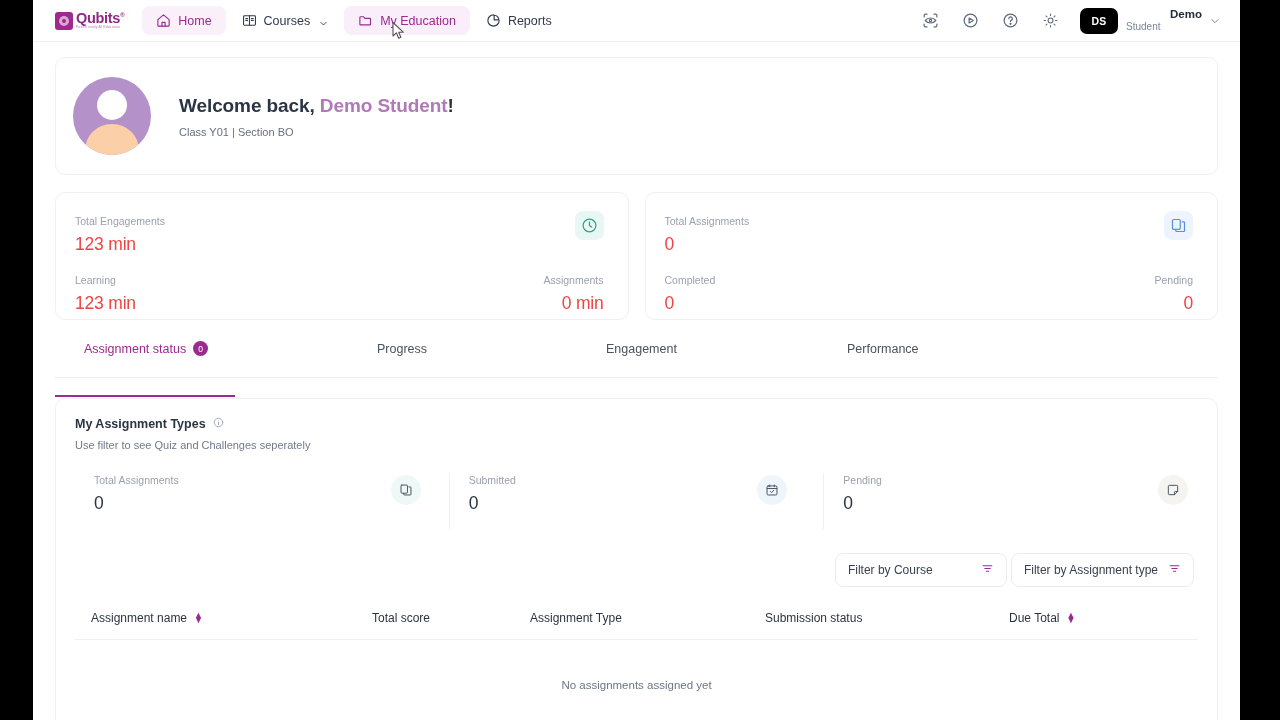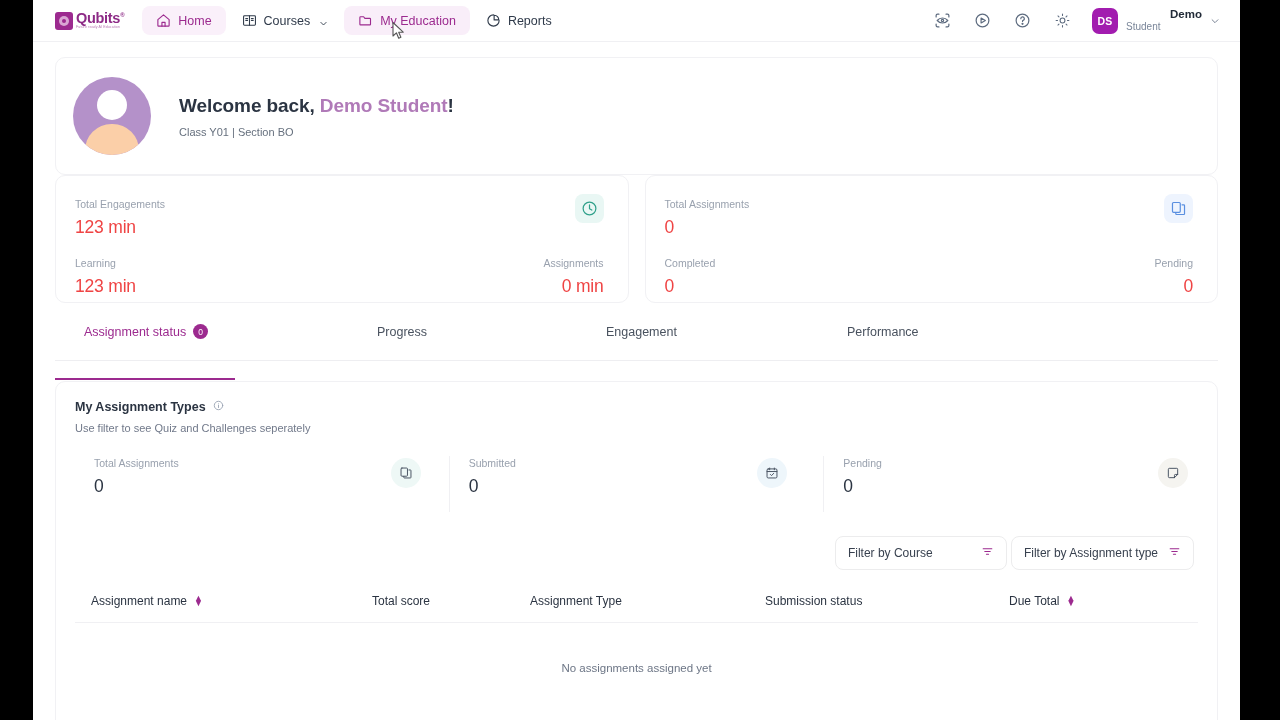--- a/index.html
+++ b/index.html
@@ -82,23 +82,23 @@
     margin-left: auto;
     display: flex; align-items: center; gap: 20px;
   }
   .iconbtn {
     width: 20px; height: 20px;
     display: flex; align-items: center; justify-content: center;
     cursor: pointer; color: #5d6b7f;
   }
   .userbox { display: flex; align-items: center; gap: 8px; cursor: pointer; }
   .avatar-sq {
-    width: 26px; height: 26px;
+    width: 38px; height: 26px;
     border-radius: 7px;
-    background: #a21caf;
+    background: #000000;
     color: #fff;
     font-size: 10.5px; font-weight: 700;
     display: flex; align-items: center; justify-content: center;
     letter-spacing: 0.3px;
   }
   .usertext { line-height: 1.25; }
   .uname { font-size: 11.5px; color: #222b38; font-weight: 600; padding-left: 44px; }
   .urole { font-size: 10px; color: #7a8699; }
 
   
@@ -140,21 +140,21 @@
     left: 12px; top: 47px;
   }
   .wtitle {
     font-size: 19px; font-weight: 700; color: #2b3442;
     letter-spacing: -0.1px;
   }
   .wtitle .accent { color: #b07ab8; font-weight: 700; }
   .wsub { font-size: 11px; color: #66707e; margin-top: 9px; }
 
   
-  .statrow { display: flex; gap: 16px; }
+  .statrow { display: flex; gap: 16px; margin-top: 17px; }
   .statcard {
     flex: 1;
     height: 128px;
     padding: 22px 24px 0 19px;
     position: relative;
   }
   .statcard .lbl  { font-size: 10.5px; color: #99a1ae; }
   .statcard .val  { font-size: 17.5px; color: #ef4444; margin-top: 7px; letter-spacing: -0.2px; }
   .statrow-inner {
     display: flex; justify-content: space-between;

